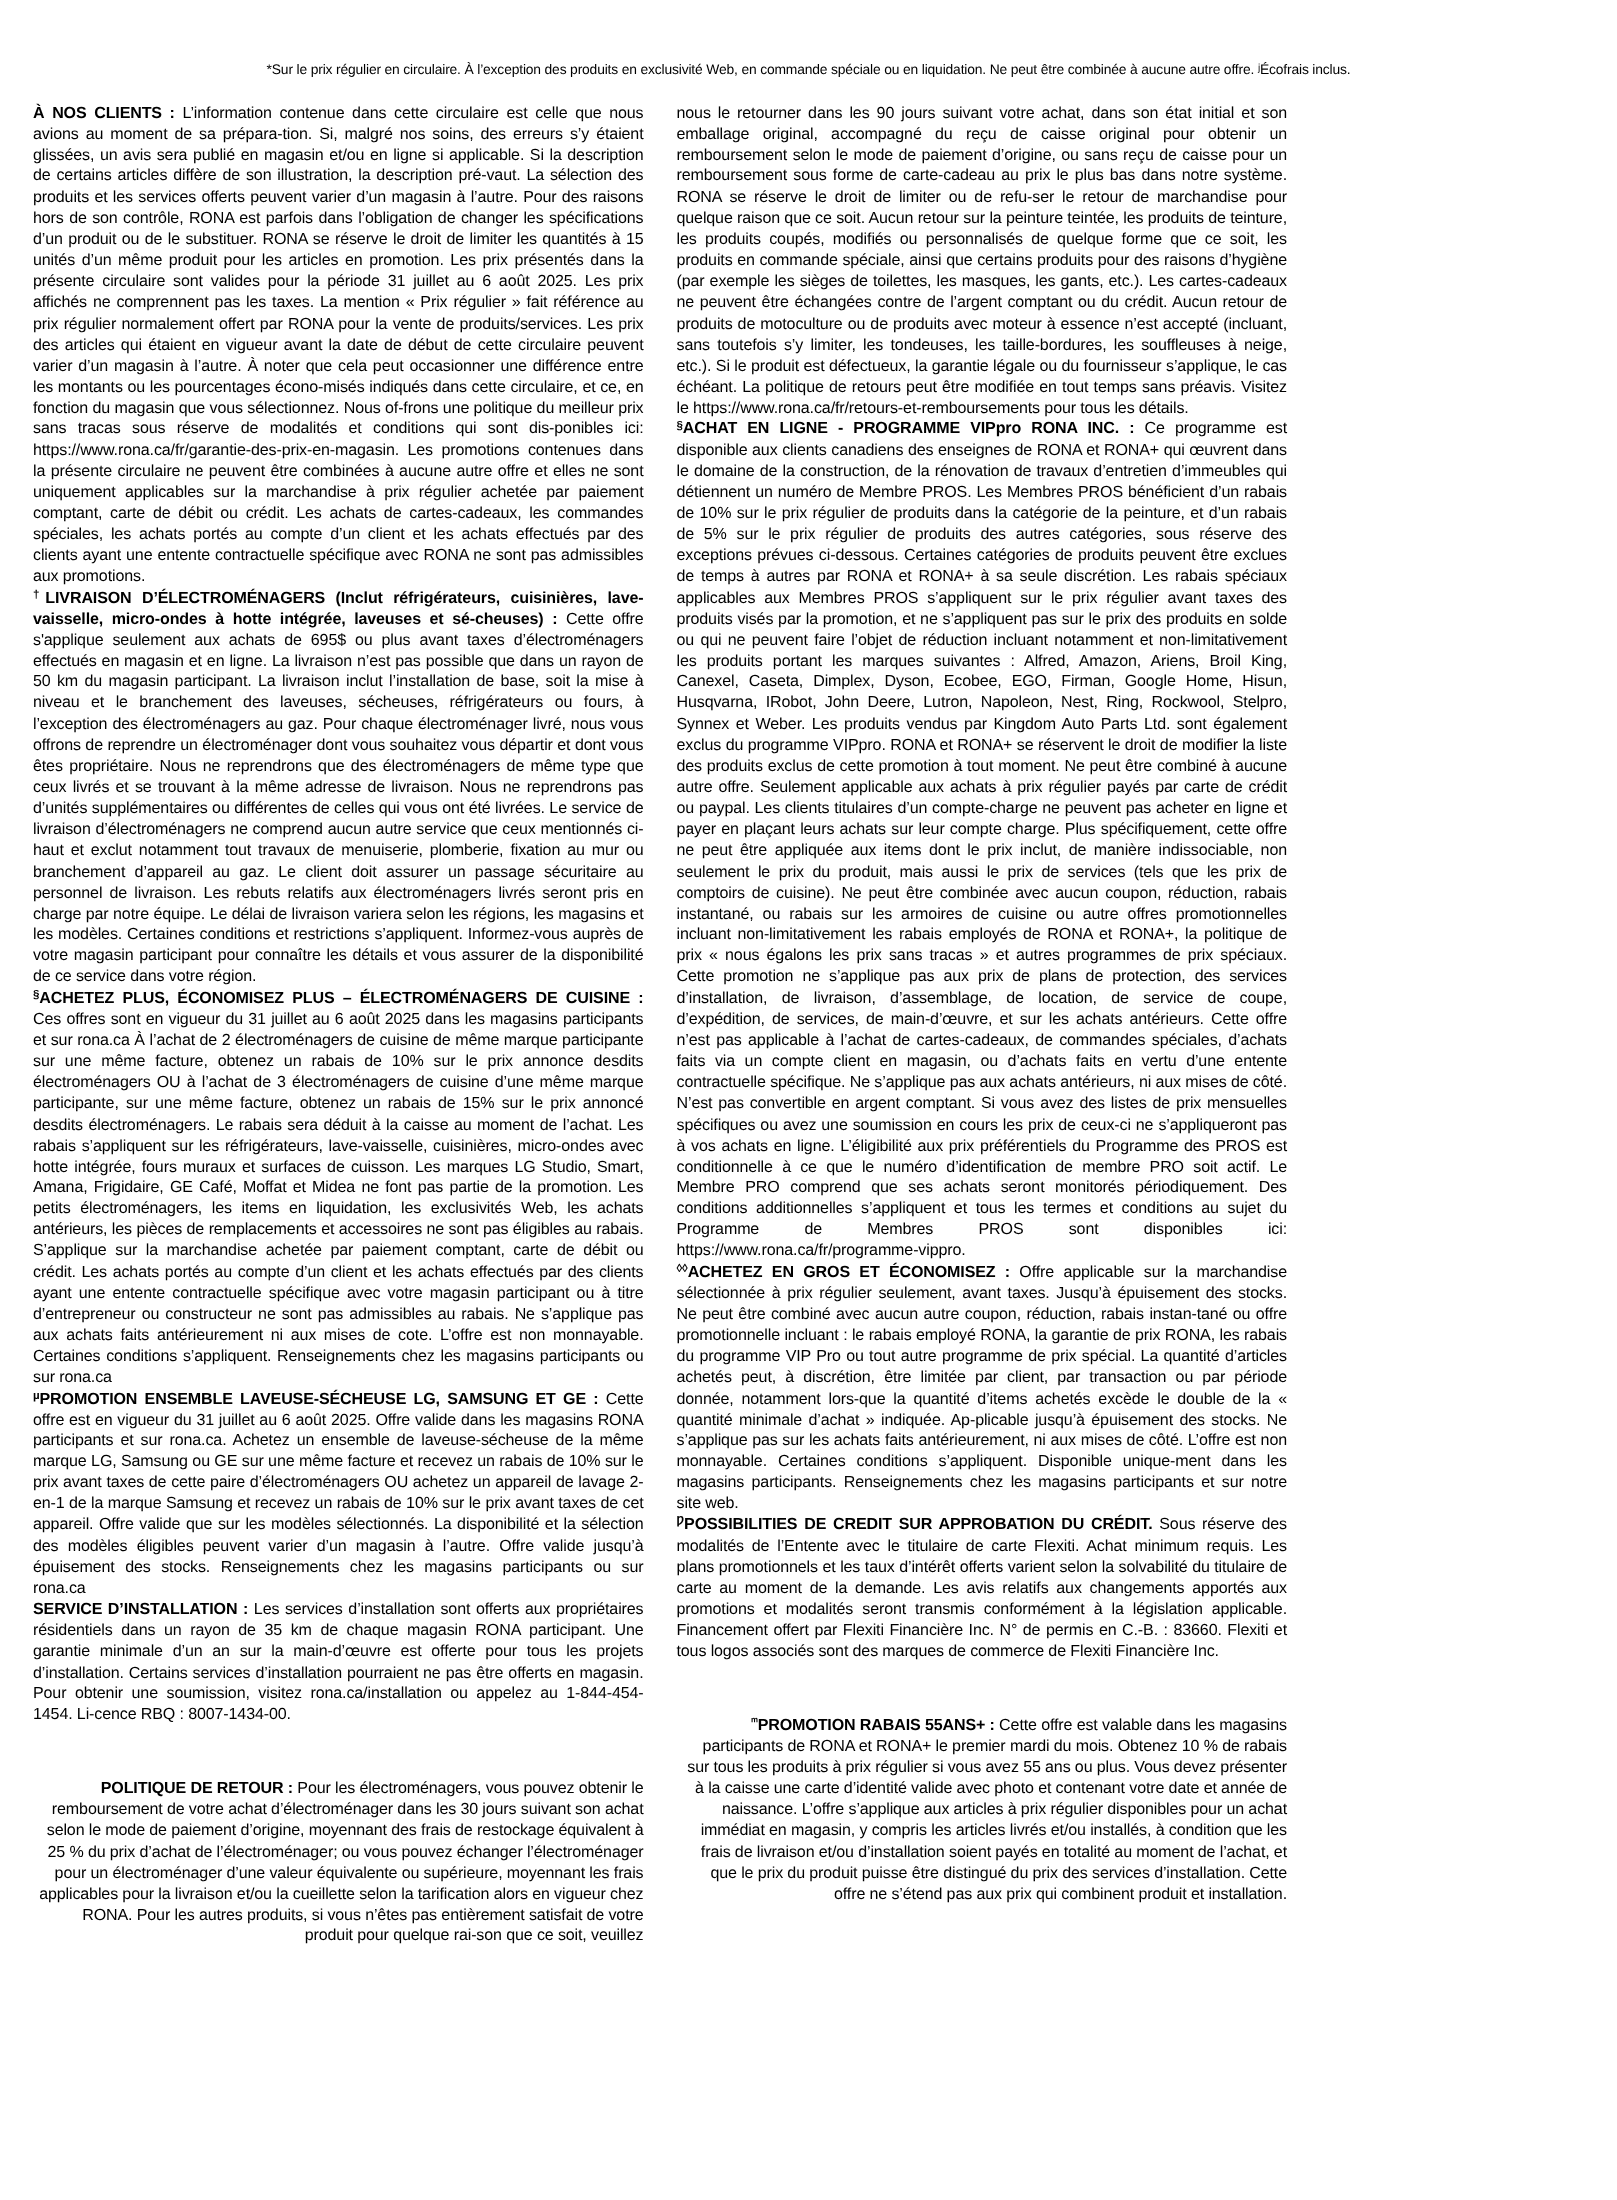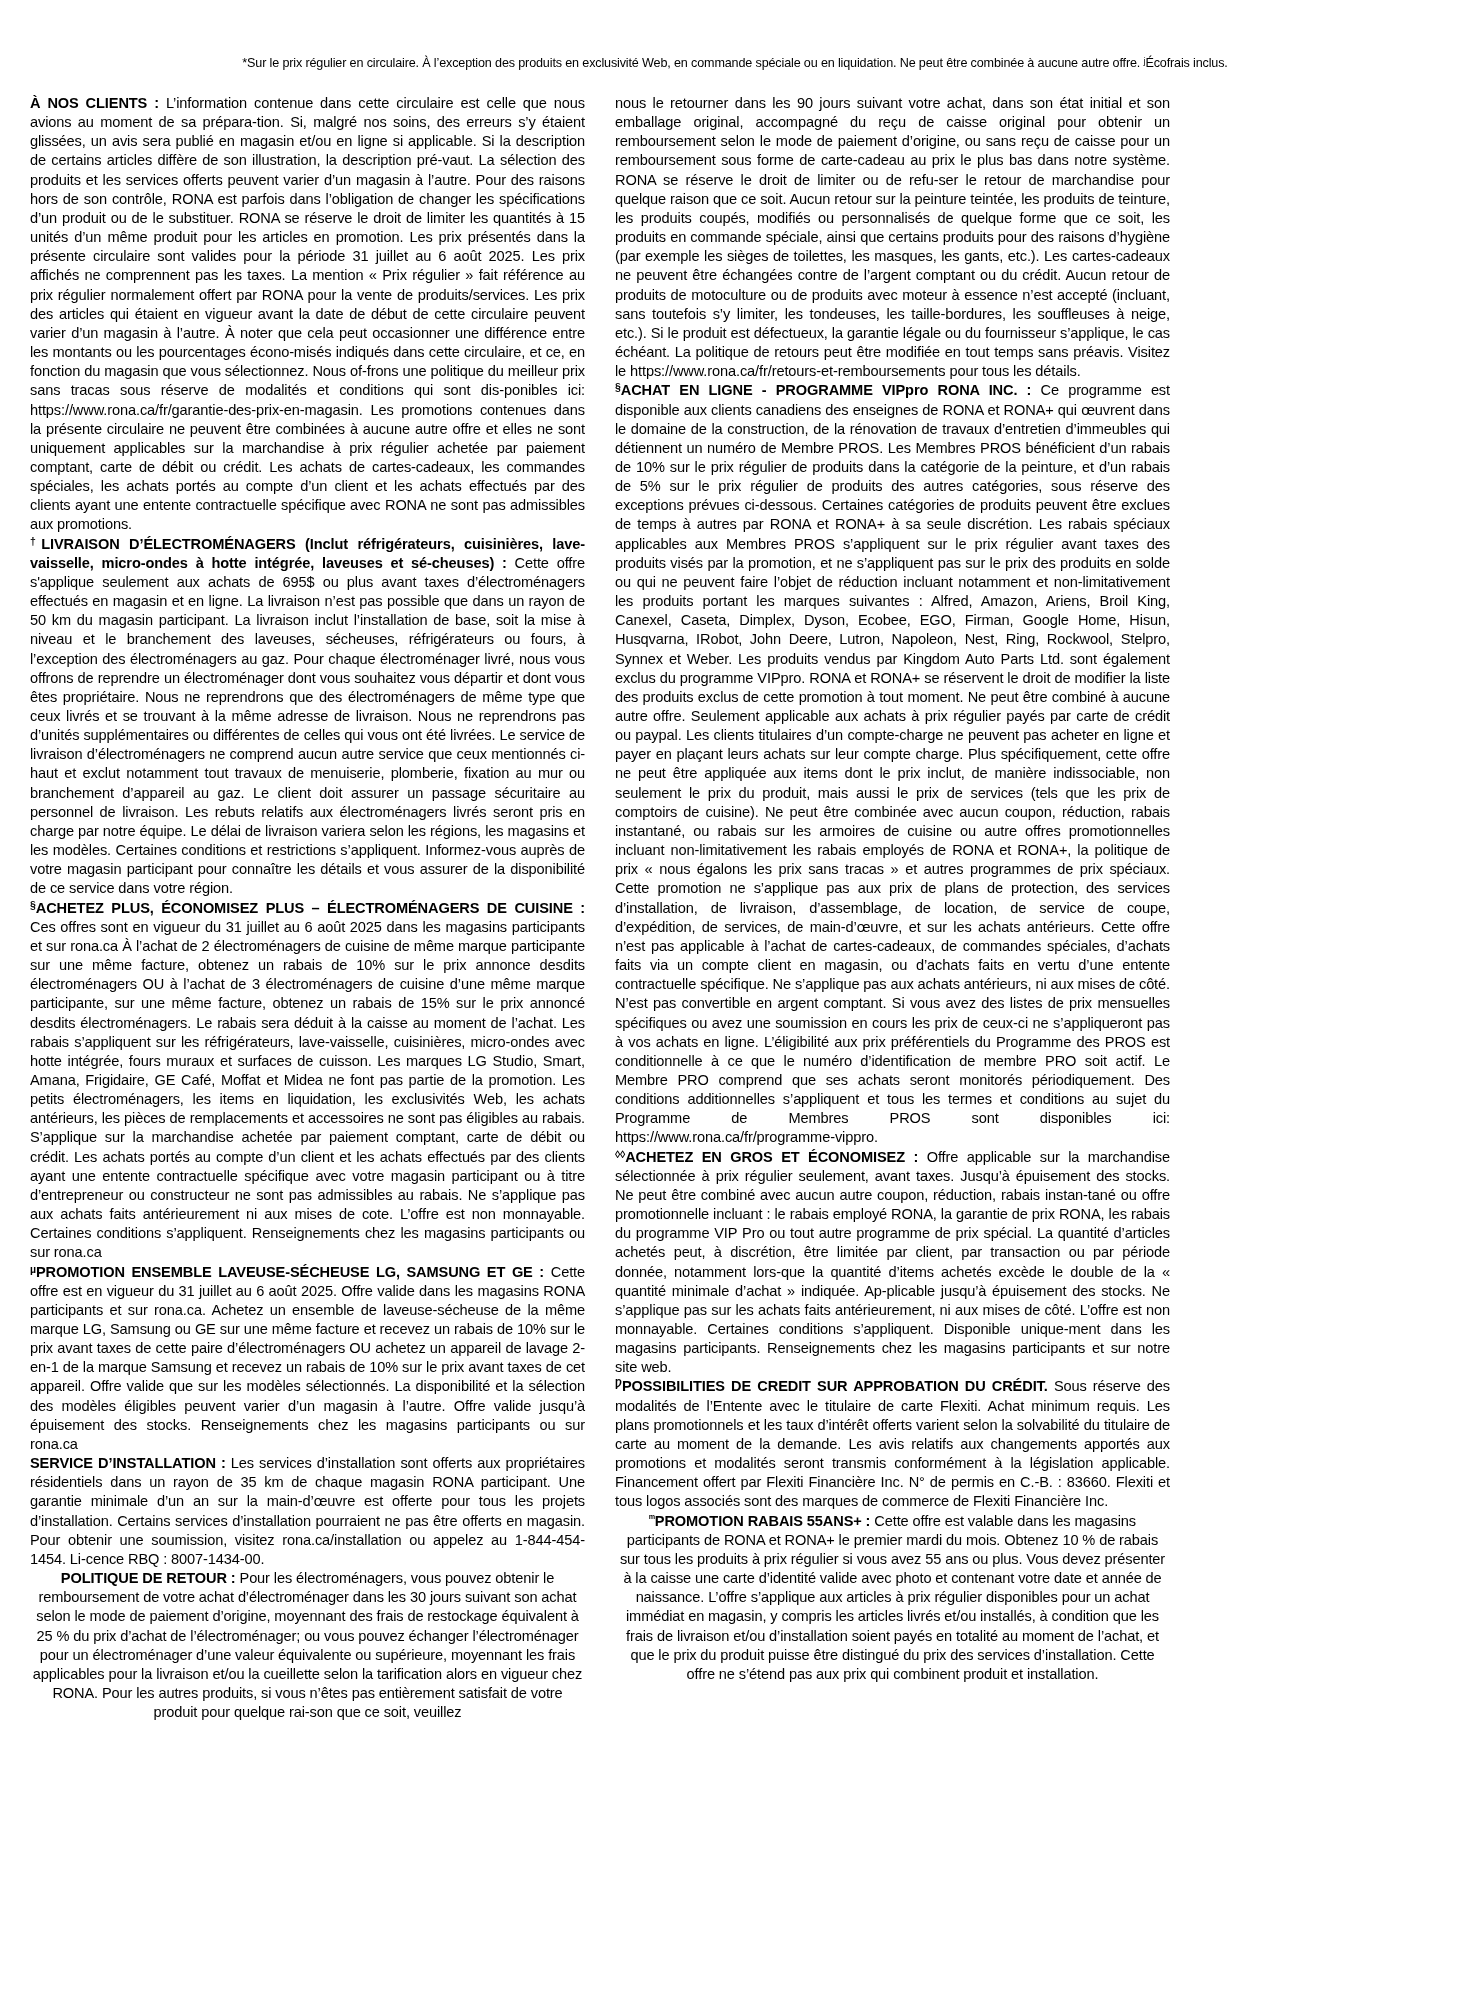--- a/index.html
+++ b/index.html
@@ -61,21 +61,21 @@
     hyphens: none;
     letter-spacing: -0.12px;
   }
   .col-left  { margin-left: 30px; }
   .col-right { margin-left: 30px; }
 
   .col p {
     margin: 0;
     text-align: justify;
   }
-  .col p:last-child { text-align: center; }
+  .col p:last-child { text-align: right; margin-top: 48px; }
 
   .sect-head {
     font-weight: bold;
   }
   sup.mark {
     font-size: 0.72em;
     vertical-align: 0.42em;
     font-weight: bold;
     line-height: 0;
   }

